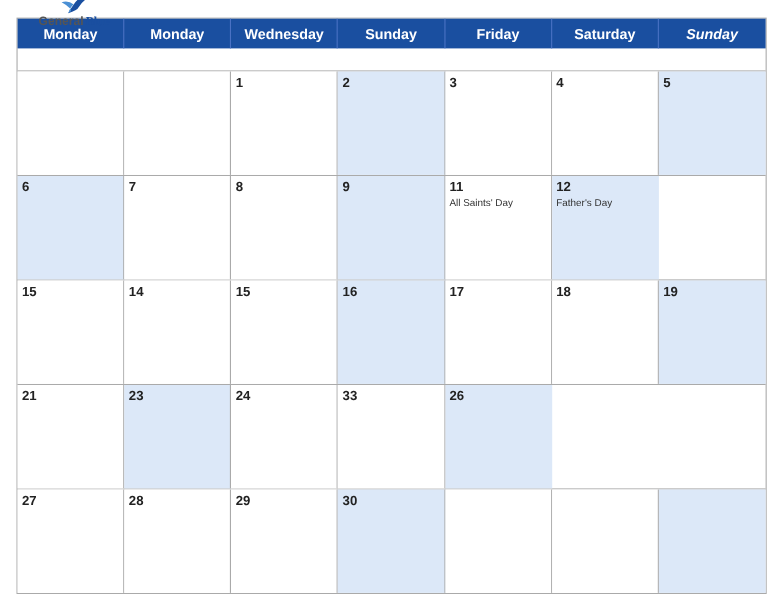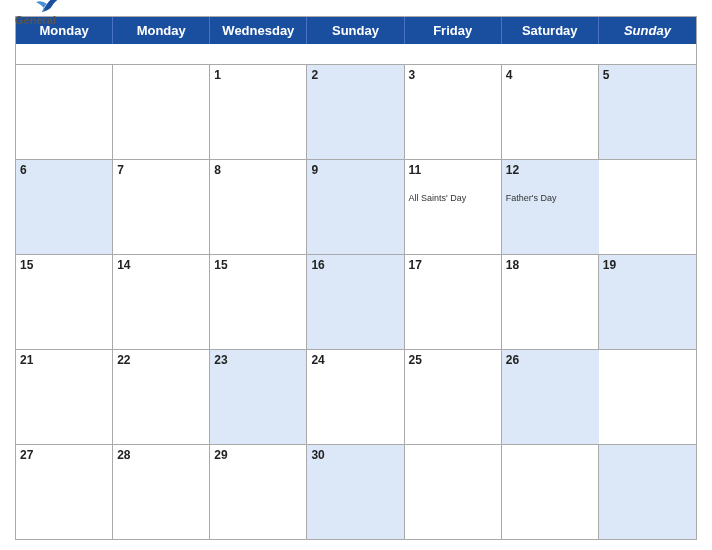--- a/index.html
+++ b/index.html
@@ -43,20 +43,21 @@
       font-family: Liberation Serif, serif;
     }
     .logo-bird {
       width: 30px;
       height: 20px;
     }
     .logo-row {
       display: flex;
       align-items: flex-end;
       gap: 2px;
+      padding-left: 20px;
     }
     .title {
       font-size: 28px;
       color: #1a4fa0;
       font-weight: bold;
       text-align: center;
     }
     .country {
       position: absolute;
       right: 0;
@@ -114,21 +115,21 @@
       font-size: 12px;
       color: #222;
       font-weight: bold;
     }
     .day-number.empty {
       color: transparent;
     }
     .holiday-name {
       font-size: 9px;
       color: #333;
-      margin-top: 16px;
+      margin-top: 2px;
       line-height: 1.2;
     }
     .week:last-child .day-cell {
       
     }
   </style>
 </head>
 <body>
 
 <div class="page">
@@ -228,31 +229,28 @@
             <div class="day-number">18</div>
           </div>
           <div class="day-cell blue-bg">
             <div class="day-number">19</div>
           </div>
         </div>
         <div class="week">
           <div class="day-cell">
             <div class="day-number">21</div>
           </div>
-          <div class="day-cell">
-            <div class="day-number">22</div>
-          </div>
           <div class="day-cell blue-bg">
             <div class="day-number">23</div>
           </div>
           <div class="day-cell">
             <div class="day-number">24</div>
           </div>
           <div class="day-cell">
-            <div class="day-number">25</div>
+            <div class="day-number">33</div>
           </div>
           <div class="day-cell blue-bg">
             <div class="day-number">26</div>
           </div>
         </div>
         <div class="week">
           <div class="day-cell">
             <div class="day-number">27</div>
           </div>
           <div class="day-cell">

